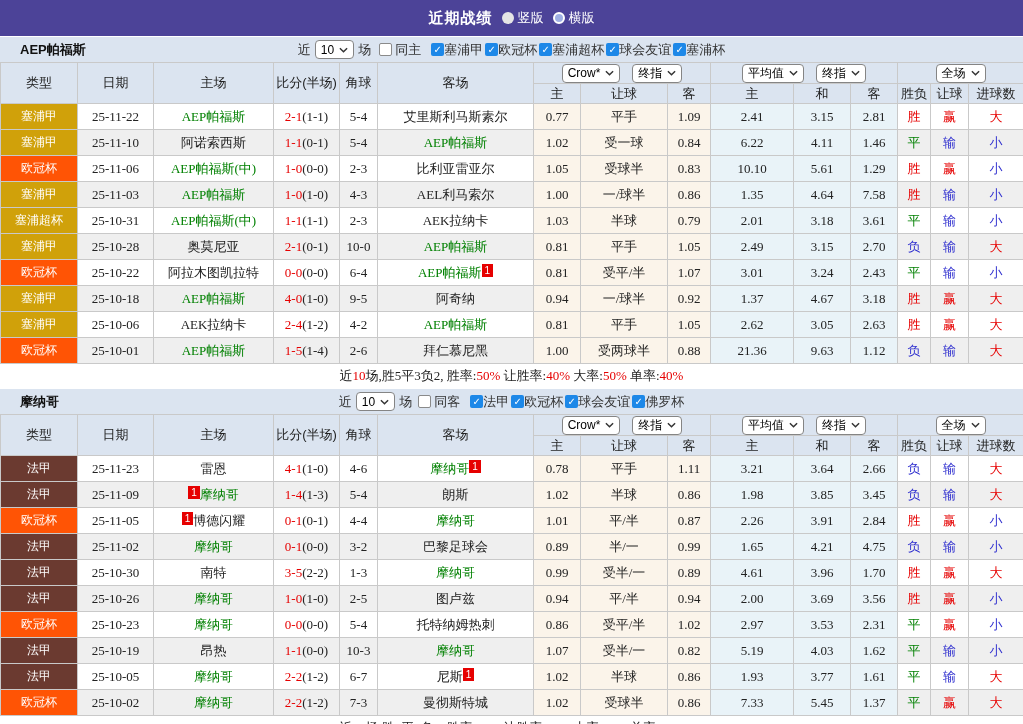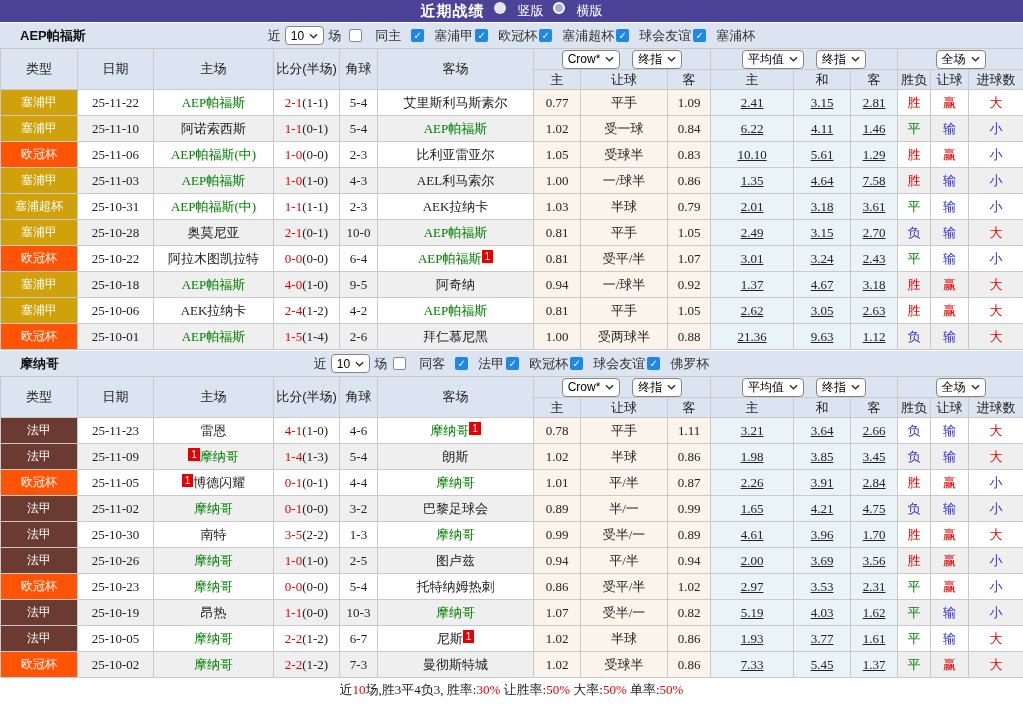--- a/index.html
+++ b/index.html
@@ -2,45 +2,45 @@
 <html style="--c-banner: #4c4398; --c-headbg: #dbe4f0; --c-red: #e60000; --c-blue: #3030cf; --c-green: #008000; --c-gold: #d0a10a; --c-orange: #ff5405; --c-maroon: #6b3a30; --c-cbblue: #1d88e8; --c-tinth: #fbf4ea; --c-tinte: #e9f3f8; --c-rowalt: #efefef; --c-border: #c9c9c9;"><head>
 <meta charset="utf-8">
 <style>
   :root{
     --c-banner:#4c4398; --c-headbg:#dbe4f0; --c-red:#e60000; --c-blue:#3030cf;
     --c-green:#008000; --c-gold:#d0a10a; --c-orange:#ff5405; --c-maroon:#6b3a30;
     --c-cbblue:#1d88e8; --c-tinth:#fbf4ea; --c-tinte:#e9f3f8; --c-rowalt:#efefef; --c-border:#c9c9c9;
   }
   *{box-sizing:border-box;}
   body{margin:0;width:1023px;background:#fff;font-family:"Liberation Sans","DejaVu Sans",sans-serif;color:#222;}
-  .banner{height:22px;background:var(--c-banner);display:flex;align-items:center;justify-content:center;gap:9px;color:#fff;}
+  .banner{height:36px;background:var(--c-banner);display:flex;align-items:center;justify-content:center;gap:9px;color:#fff;}
   .banner-title{font-weight:bold;font-size:15px;letter-spacing:1px;}
-  .radio-label{display:inline-flex;gap:12px;font-size:13px;cursor:pointer;}
+  .radio-label{display:inline-flex;align-items:center;gap:4px;font-size:13px;cursor:pointer;}
   .radio{width:12px;height:12px;border-radius:50%;}
   .radio.on{background:#e5e5e5;}
   .radio.off{width:12px;height:12px;border:2px solid #fff;background:#9fb0e4;}
   .filter-bar{height:26px;background:var(--c-headbg);position:relative;display:flex;align-items:center;border-top:1px solid #fff;}
   .team-name{position:absolute;left:20px;font-weight:bold;font-size:13px;color:#111;}
   .filters{margin:0 auto;display:flex;align-items:center;gap:4px;font-size:13px;color:#333;}
   .sel{display:inline-flex;align-items:center;gap:5px;background:#fff;border:1px solid #858585;border-radius:4px;padding:0 5px;height:19px;font-size:12px;color:#000;cursor:pointer;white-space:nowrap;}
-  .cb-label{display:inline-flex;align-items:center;gap:10px;cursor:pointer;}
+  .cb-label{display:inline-flex;align-items:center;gap:0;cursor:pointer;}
   .cb{width:13px;height:13px;border-radius:2px;display:inline-flex;align-items:center;justify-content:center;flex:none;}
   .cb.checked{background:var(--c-cbblue);color:#fff;font-size:10px;font-weight:bold;}
   .cb.unchecked{background:#fff;border:1px solid #8a8a8a;}
   table{border-collapse:collapse;table-layout:fixed;width:1023px;}
   th,td{border:1px solid var(--c-border);text-align:center;padding:0;overflow:hidden;white-space:nowrap;font-weight:normal;}
   thead th{background:var(--c-headbg);font-size:13px;color:#222;}
   thead tr.r1{height:21px;}
   thead tr.r2{height:20px;}
   .grp{display:flex;justify-content:center;gap:12px;align-items:center;}
   tbody tr{height:26px;background:#fff;font-size:13px;font-family:"Liberation Serif","DejaVu Serif",serif;}
   tbody tr:nth-child(even){background:var(--c-rowalt);}
   td.c-league{color:#fff;font-size:12px;font-family:"Liberation Sans","DejaVu Sans",sans-serif;}
   .lg-gold{background:var(--c-gold);} .lg-orange{background:var(--c-orange);} .lg-maroon{background:var(--c-maroon);}
-  td.tint-h{background:var(--c-tinth);} td.tint-e{background:var(--c-tinte);text-decoration:underline;}
+  td.tint-h{background:var(--c-tinth);} td.tint-e{background:var(--c-tinte);}
   .ft{color:var(--c-red);} .ht{color:#222;margin-top:32px;}
   .focal{color:var(--c-green);}
   .badge1{display:inline-block;background:var(--c-red);color:#fff;font-size:10px;line-height:13px;height:13px;padding:0 3px;vertical-align:3px;font-family:"Liberation Sans",sans-serif;}
   .res-red{color:var(--c-red);} .res-blue{color:var(--c-blue);} .res-green{color:var(--c-green);}
   .summary{height:24px;line-height:24px;text-align:center;font-size:13px;background:#fff;font-family:"Liberation Serif","DejaVu Serif",serif;}
   .summary .red{color:var(--c-red);}
   .chev{flex:none;}
 </style>
 </head>
 <body>
@@ -354,20 +354,21 @@
     <td class="tint-h">0.88</td>
     <td class="tint-e">21.36</td>
     <td class="tint-e">9.63</td>
     <td class="tint-e">1.12</td>
     <td class="c-res res-blue">负</td>
     <td class="c-res res-blue">输</td>
     <td class="c-res res-red">大</td>
   </tr>
 </tbody>
     </table>
+    <div class="summary"><span>近</span><span class="red">10</span><span>场,胜5平3负2, 胜率:</span><span class="red">50%</span><span> 让胜率:</span><span class="red">40%</span><span> 大率:</span><span class="red">50%</span><span> 单率:</span><span class="red">40%</span></div>
   </div>
 
   <div class="section">
     <div class="filter-bar">
       <span class="team-name">摩纳哥</span>
       <div class="filters">
         <span>近</span>
         <span class="sel">
           <span class="sel-count">10</span>
           <svg class="chev" width="9" height="6" viewBox="0 0 10 6">

